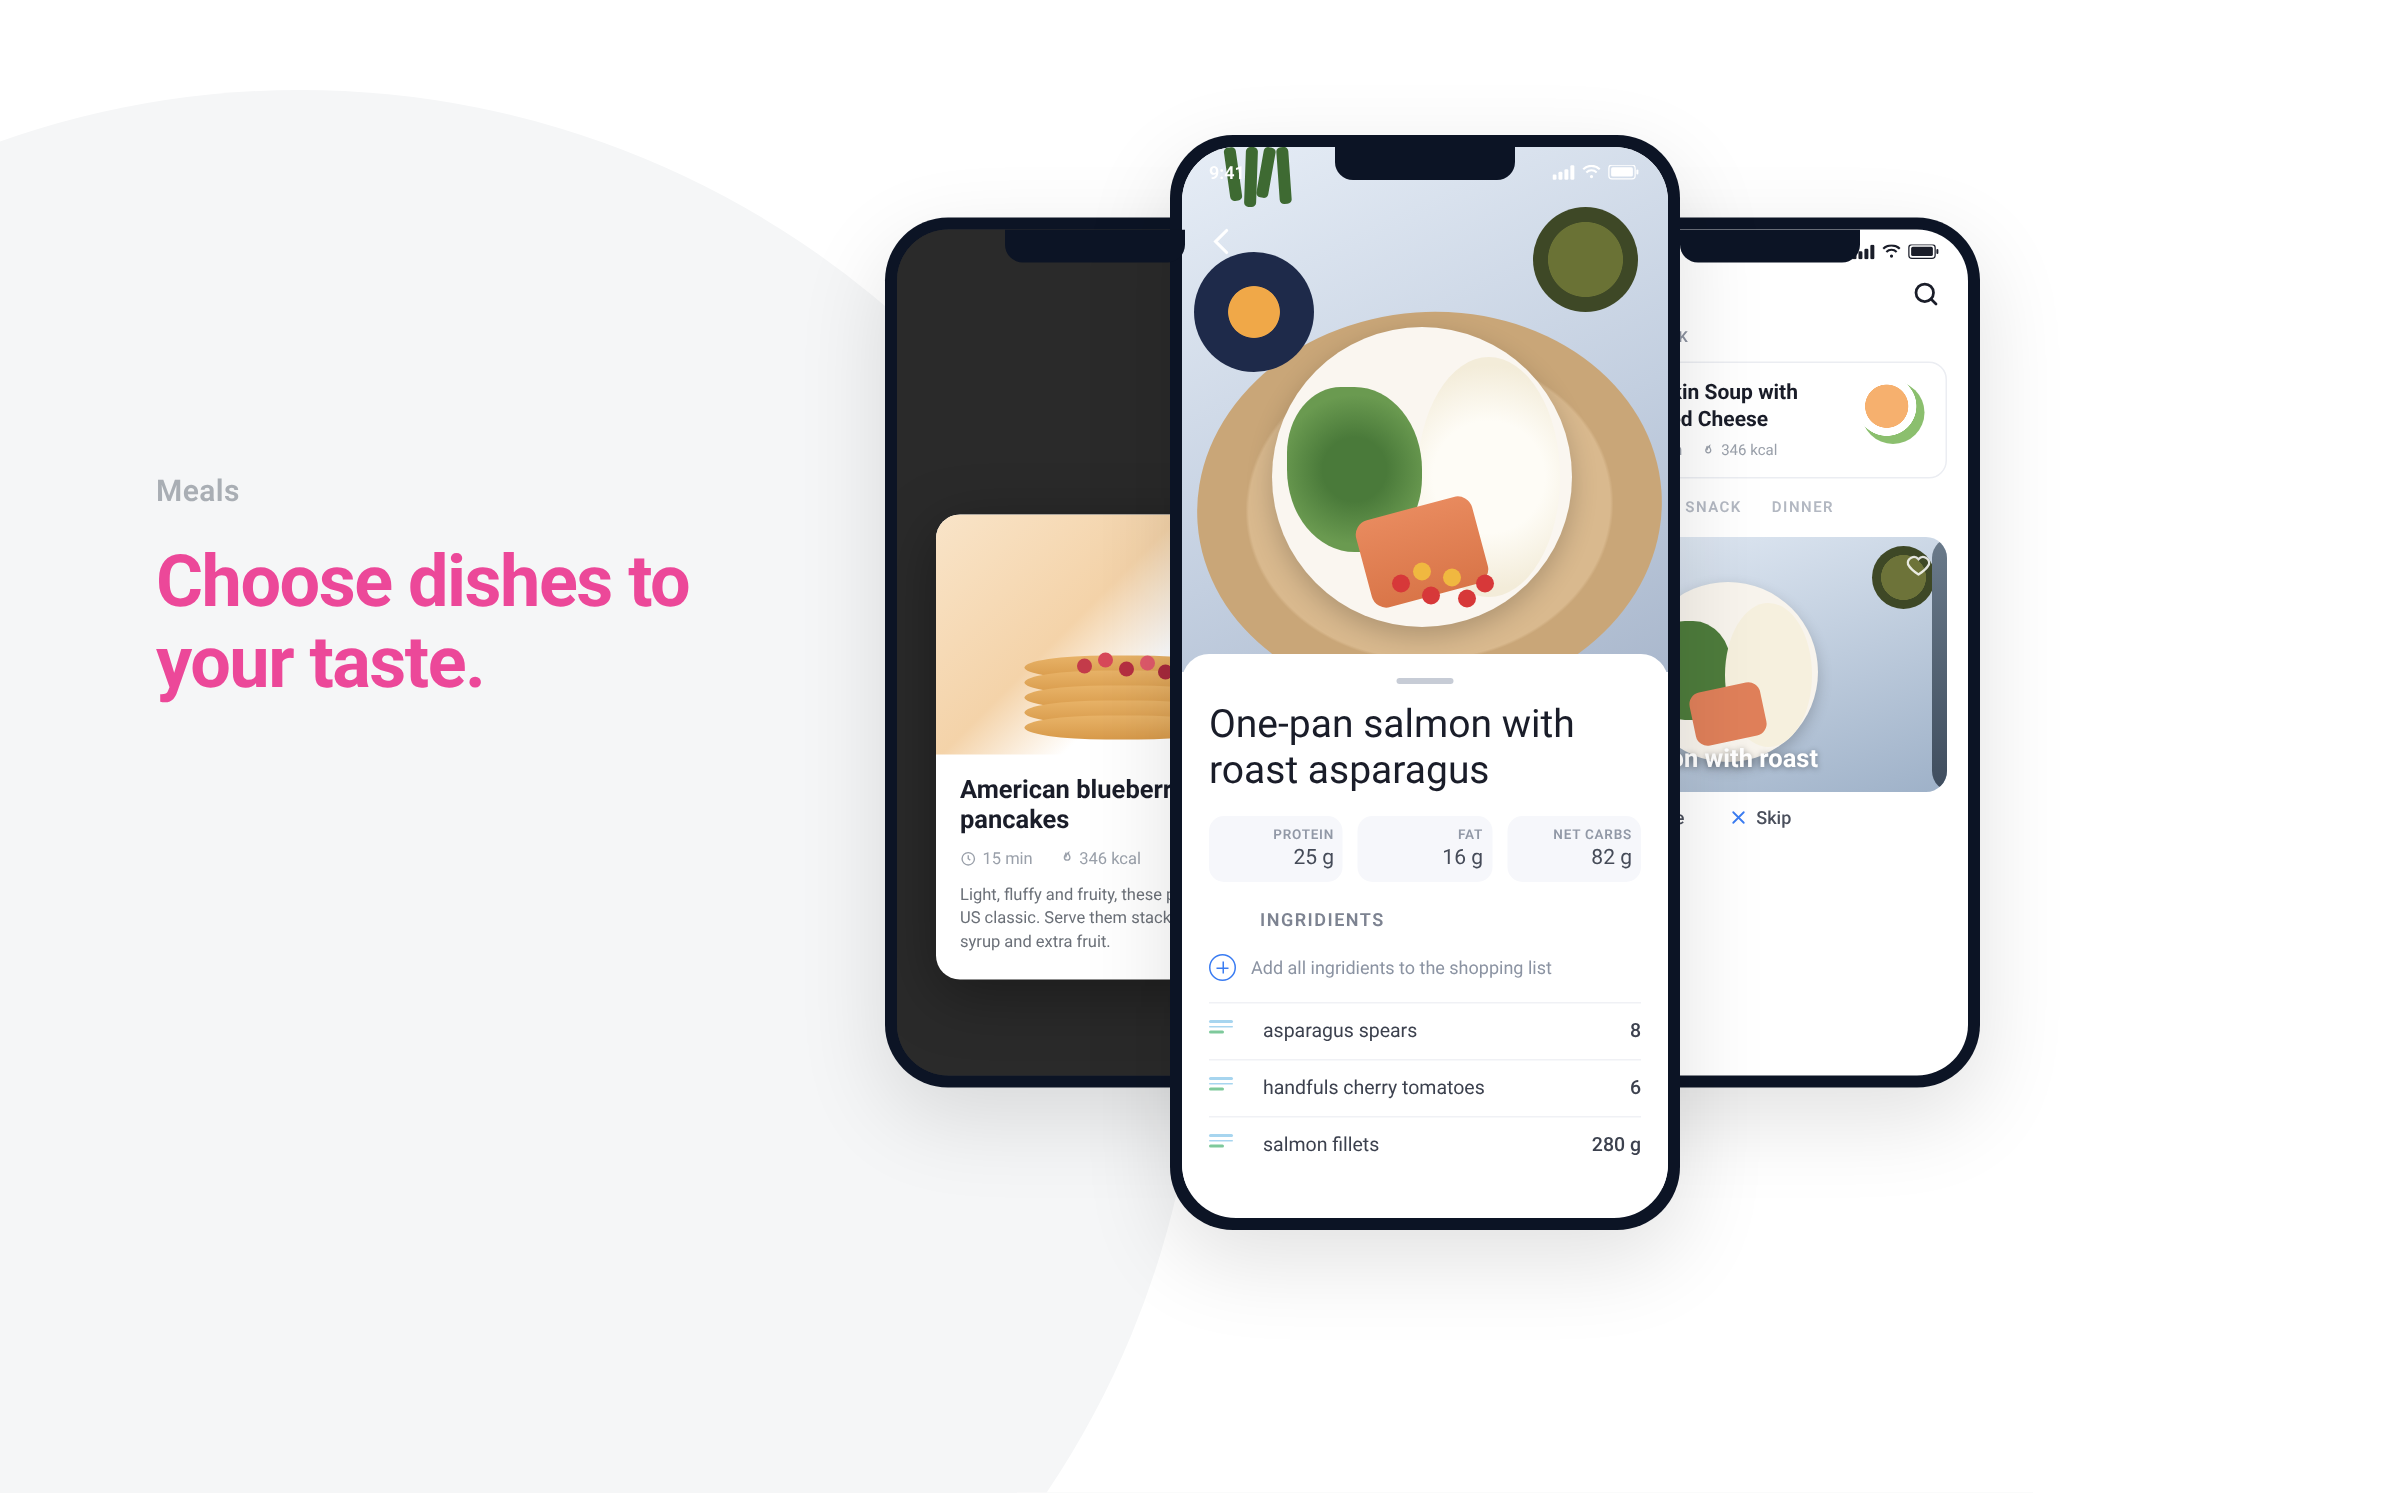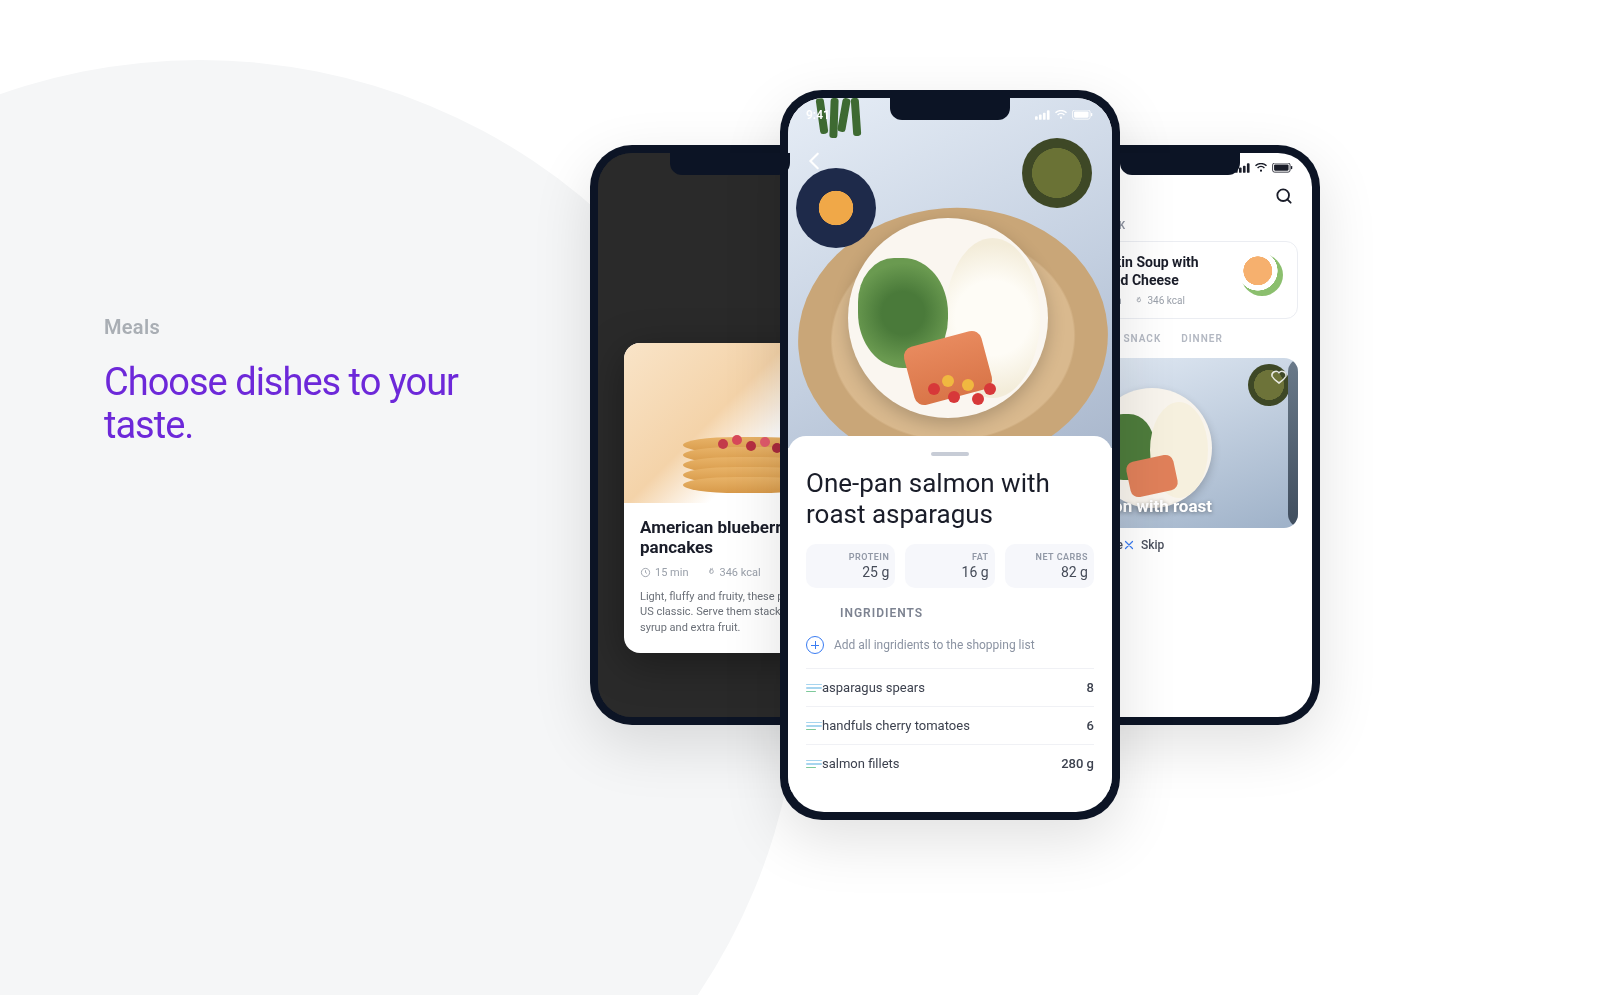--- a/index.html
+++ b/index.html
@@ -29,24 +29,24 @@
     z-index: 2;
   }
   .section-label {
     color: #a9aeb4;
     font-size: 20px;
     font-weight: 600;
     letter-spacing: 0.3px;
     margin-bottom: 22px;
   }
   .headline {
-    font-size: 38px;
-    font-weight: 400;
+    font-size: 48px;
+    font-weight: 700;
     line-height: 1.12;
-    color: #6d28d9;
+    color: #ec4899;
     letter-spacing: -1px;
     margin-bottom: 24px;
   }
   .subtext {
     font-size: 20px;
     line-height: 1.55;
     color: #2a2b2e;
     font-weight: 400;
     max-width: 330px;
   }
@@ -166,21 +166,21 @@
     border-radius: 14px;
     background: linear-gradient(160deg, #e3ebf5 0%, #9eb1c8 100%);
     position: relative;
     overflow: hidden;
   }
   .photo-heart { position: absolute; top: 10px; right: 10px; color: #fff; opacity: 0.85; }
   .photo-caption { position: absolute; left: 14px; bottom: 12px; color:#fff; font-weight: 700; font-size: 17px; text-shadow: 0 1px 4px rgba(0,0,0,0.4);}
   .photo-subcaption { position: absolute; left: 14px; bottom: 36px; color:#f1f3f8; font-size: 10px;}
   .right-actions {
     margin: 10px 14px 0 0;
-    display: flex; font-size: 12px; color: #4a4f5c; font-weight: 500;
+    display: flex; gap: 30px; font-size: 12px; color: #4a4f5c; font-weight: 500;
   }
   .action { display: flex; align-items: center; gap: 6px; }
 
   
   .phone-center {
     left: 220px; top: 0; width: 340px; height: 730px;
     z-index: 5;
   }
   .phone-center .phone-inner { border-radius: 36px; }
   .hero-image {
@@ -250,21 +250,21 @@
   .add-all-icon {
     width: 18px; height: 18px; border: 1.5px solid #3a7cf2; border-radius: 50%;
     position: relative;
   }
   .add-all-icon::before, .add-all-icon::after {
     content: ""; position: absolute; background: #3a7cf2;
   }
   .add-all-icon::before { left: 4px; right: 4px; top: 7.5px; height: 1.5px; }
   .add-all-icon::after { top: 4px; bottom: 4px; left: 7.5px; width: 1.5px; }
   .ing-row {
-    display: flex; align-items: center; gap: 0;
+    display: flex; gap: 20px;
     padding: 11px 0;
     border-top: 1px solid #f0f1f5;
     font-size: 13px; color: #3c414e;
   }
   .ing-icon { width: 16px; display: flex; flex-direction: column; gap: 2px;}
   .ing-line { height: 1.5px; background: #a7d5ef; border-radius: 1px;}
   .ing-line:last-child { width: 60%; background: #7ec99b;}
   .ing-name { flex: 1;}
   .ing-qty { color: #3c414e; font-weight: 500;}
 

